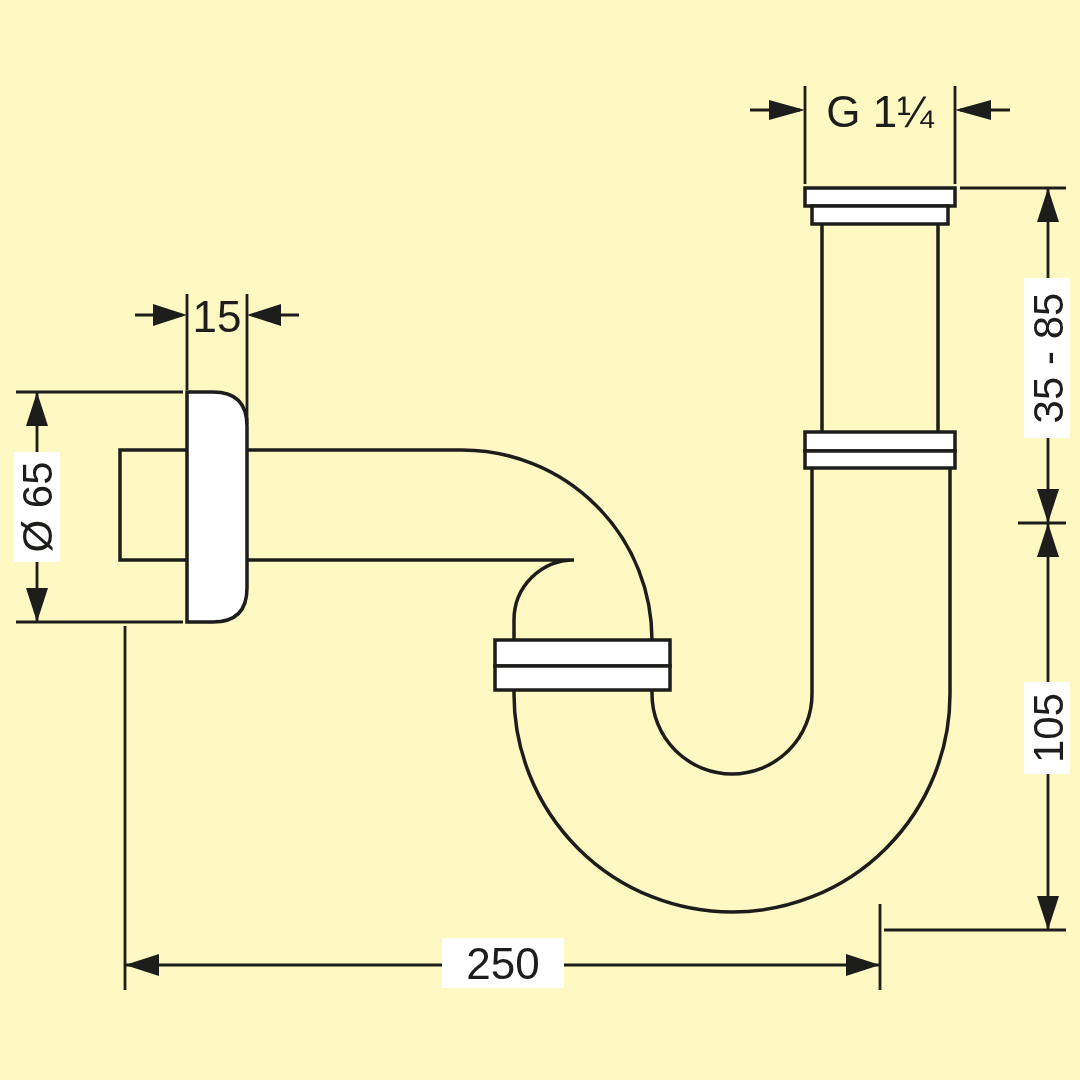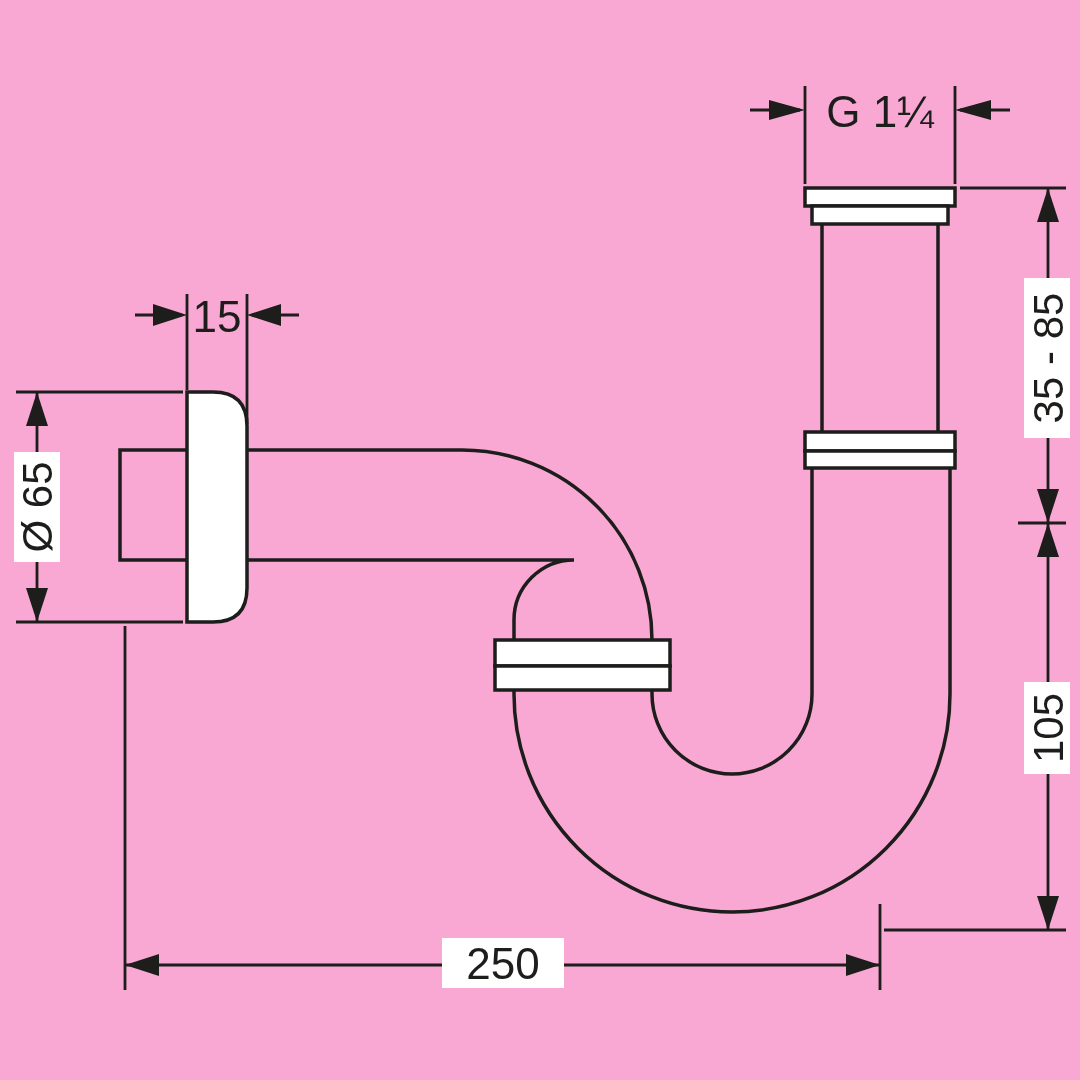--- a/index.html
+++ b/index.html
@@ -7,21 +7,21 @@
     padding: 0;
     background: #ffffff;
     width: 1080px;
     height: 1080px;
     overflow: hidden;
   }
   .stage {
     position: relative;
     width: 1080px;
     height: 1080px;
-    background: #f9a8d4;
+    background: #fef9c3;
   }
   svg { display: block; }
   .outline {
     fill: none;
     stroke: #1d1d1b;
     stroke-width: 3.5;
   }
   .outline-filled {
     fill: #ffffff;
     stroke: #1d1d1b;

